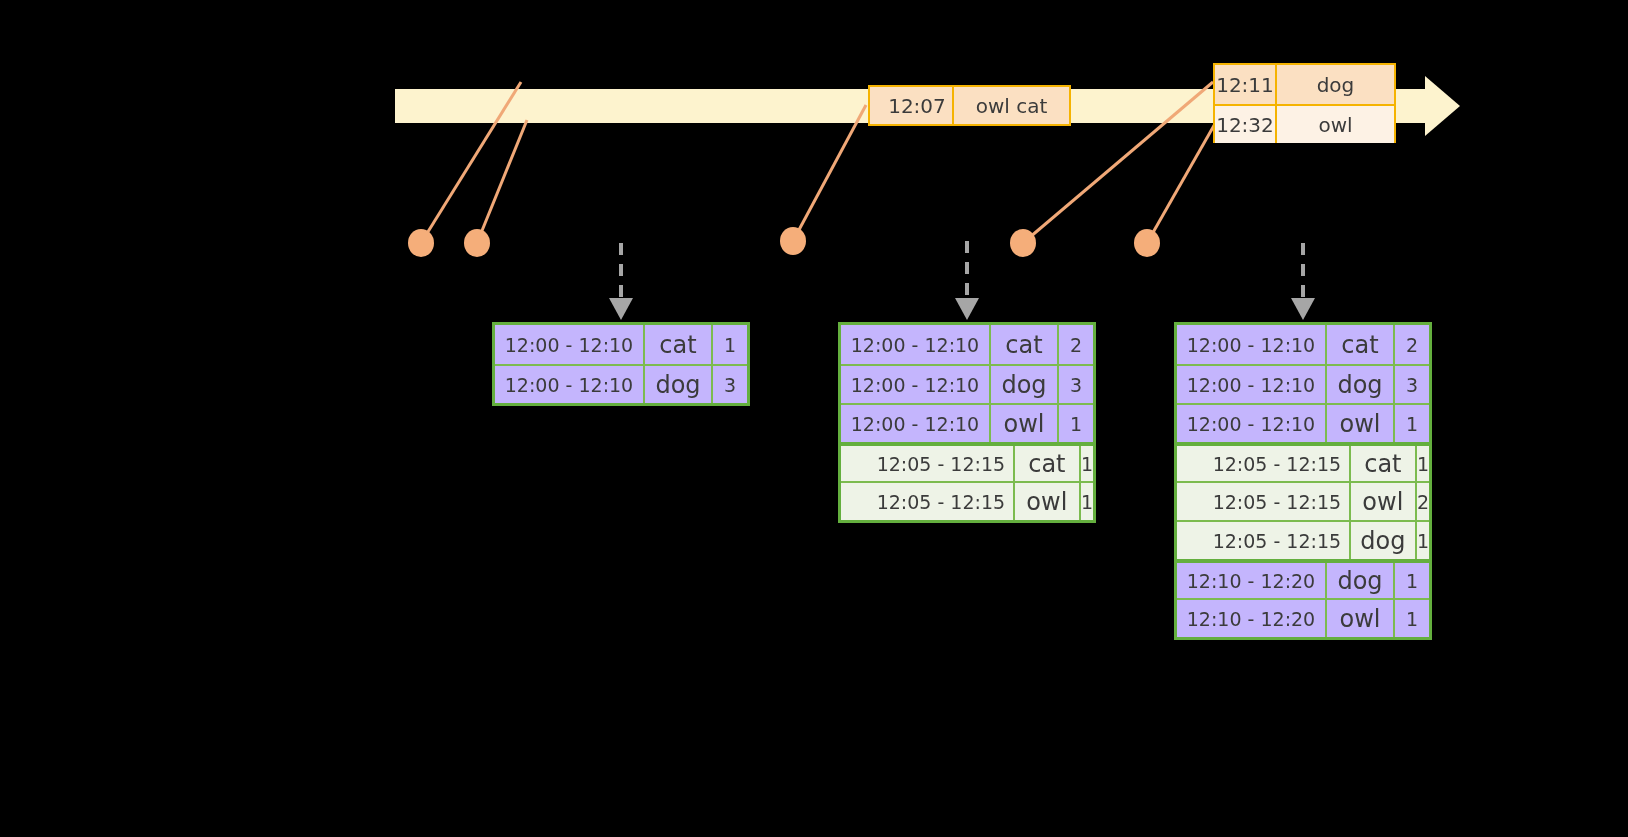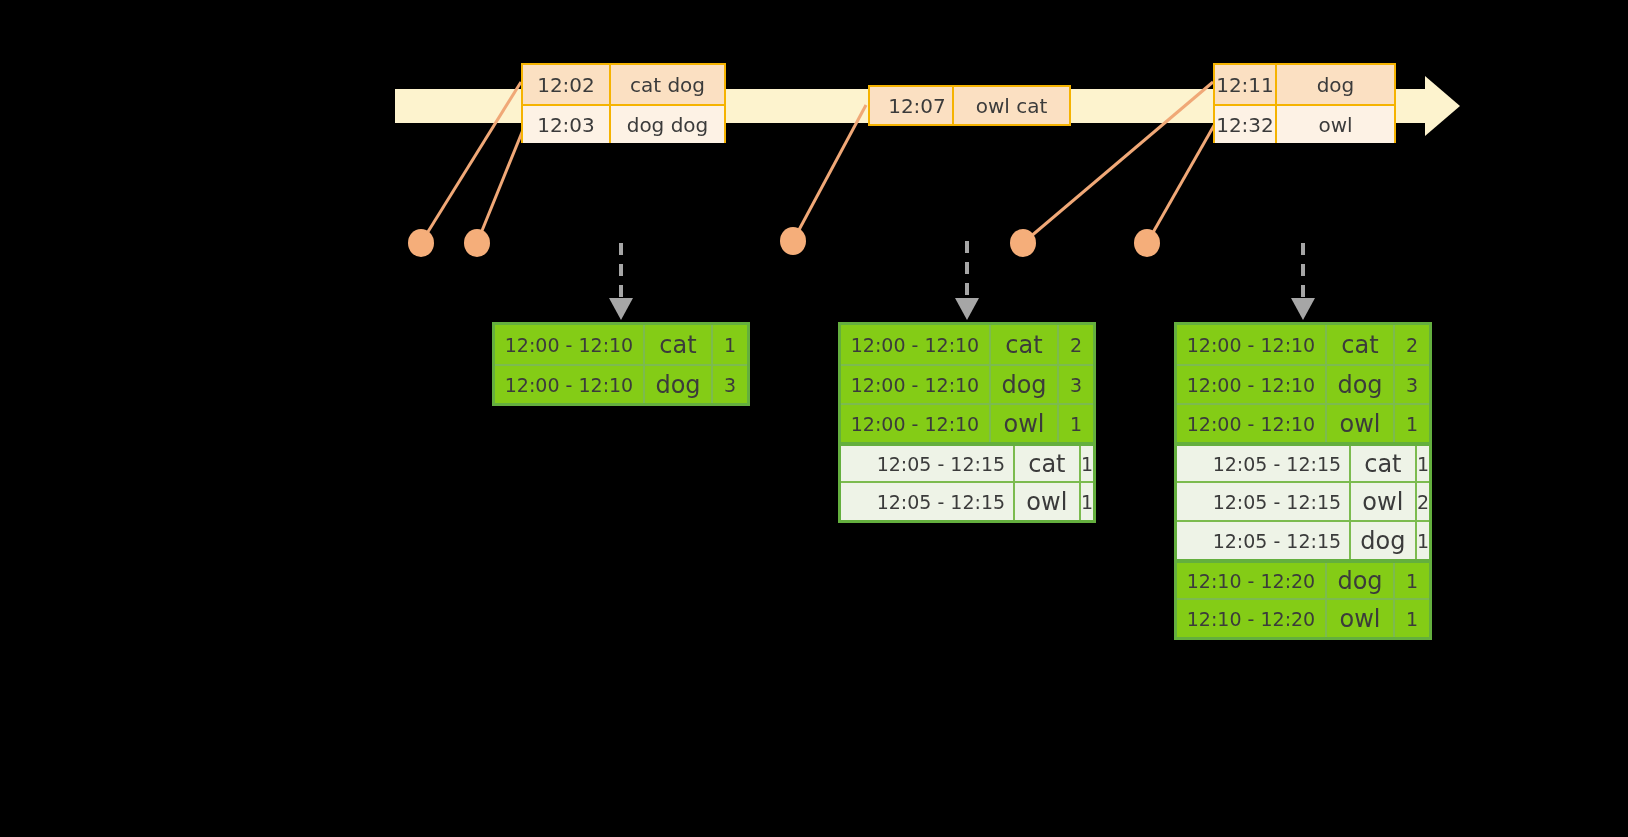--- a/index.html
+++ b/index.html
@@ -88,21 +88,21 @@
     position: absolute;
     border: 3px solid #64AF3E;
     box-sizing: border-box;
     background: #EDF3E4;
   }
   .res-row {
     display: flex;
     height: 39px;
     box-sizing: border-box;
   }
-  .res-row.shade-a { background: #84cc16; }
+  .res-row.shade-a { background: #c4b5fd; }
   .res-row.shade-b { background: #EEF3E7; padding-left: 28px; }
   .res-row + .res-row { border-top: 2px solid #7CBB4F; }
   .res-row.group-sep { border-top: 4px solid #64AF3E; }
   .res-win {
     box-sizing: border-box;
     border-right: 2px solid #7CBB4F;
     display: flex;
     align-items: center;
     justify-content: center;
     font-size: 19px;
@@ -171,30 +171,20 @@
       <line x1="967" y1="241" x2="967" y2="300"></line>
       <line x1="1303" y1="243" x2="1303" y2="300"></line>
     </g>
     <g fill="#A6A6A6">
       <polygon points="609,298 633,298 621,320"></polygon>
       <polygon points="955,298 979,298 967,320"></polygon>
       <polygon points="1291,298 1315,298 1303,320"></polygon>
     </g>
   </svg>
 
-  <div class="event-box" id="event-box-1">
-    <div class="event-row shade-a">
-      <div class="event-time">12:02</div>
-      <div class="event-val">cat dog</div>
-    </div>
-    <div class="event-row shade-b">
-      <div class="event-time">12:03</div>
-      <div class="event-val">dog dog</div>
-    </div>
-  </div>
 
   <div class="event-box" id="event-box-2">
     <div class="event-row shade-a">
       <div class="event-time">12:07</div>
       <div class="event-val">owl cat</div>
     </div>
   </div>
 
   <div class="event-box" id="event-box-3">
     <div class="event-row shade-a">

